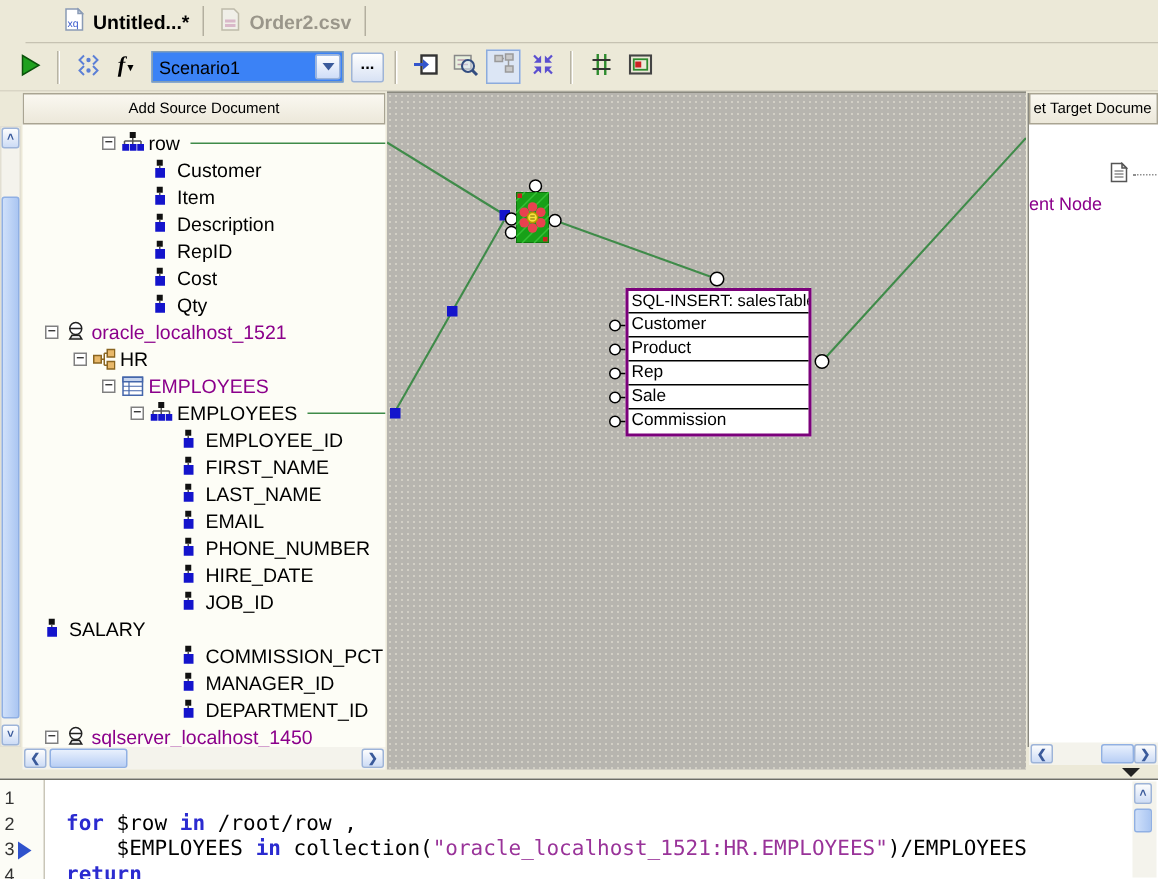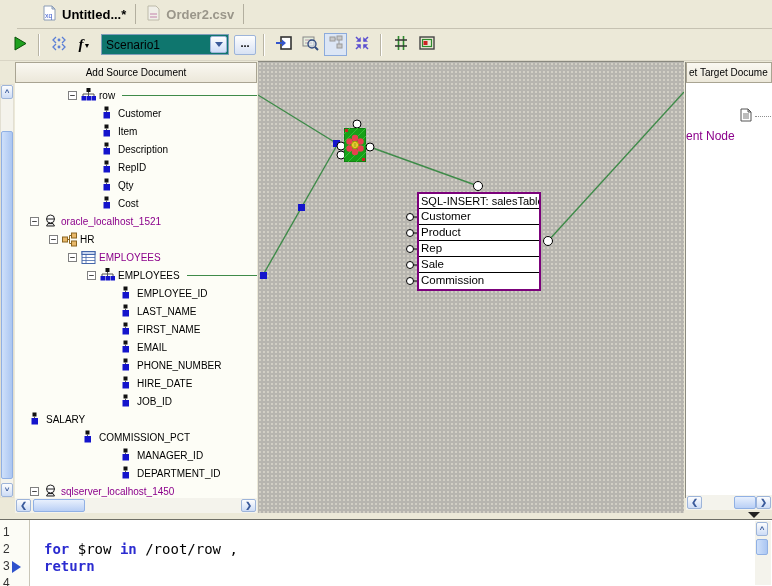--- a/index.html
+++ b/index.html
@@ -17,21 +17,21 @@
   .tab .tlabel{font-weight:bold;font-size:13px;}
   .tab.inactive .tlabel{color:#9a968a;font-weight:bold;}
   .tabsep{width:1px;height:20px;background:#b3af9f;margin:0 1px;}
 
   
   .toolbar{position:absolute;left:0;top:29px;width:772px;height:32px;display:flex;align-items:center;
            gap:3px;padding-left:8px;background:var(--win);border-bottom:1px solid #d9d5c5;}
   .tb-btn{width:23px;height:23px;display:flex;align-items:center;justify-content:center;border:1px solid transparent;background:transparent;}
   .tb-btn.pressed{border:1px solid #8cabdc;background:#dce6f5;}
   .tb-sep{width:2px;height:22px;border-left:1px solid #b8b4a4;border-right:1px solid #fff;margin:0 4px;}
-  .combo{width:128px;height:21px;background:#0f766e;border:1px solid #7f9db9;display:flex;align-items:center;margin:0 2px;}
+  .combo{width:128px;height:21px;background:#3b82f6;border:1px solid #7f9db9;display:flex;align-items:center;margin:0 2px;}
   .combo .val{flex:1;padding-left:4px;font-size:12px;}
   .combo-btn{width:17px;height:17px;margin-right:1px;border:1px solid #9db4d9;border-radius:2px;
              background:linear-gradient(#fefefe,#cfddf8);display:flex;align-items:center;justify-content:center;}
   .combo-btn .chev{width:0;height:0;border-left:4px solid transparent;border-right:4px solid transparent;border-top:5px solid #3a5a9b;}
   .ellipsis-btn{width:22px;height:20px;border:1px solid #9db4d9;border-radius:2px;background:linear-gradient(#fefefe,#d8e2f4);
                 font-weight:bold;font-size:11px;display:flex;align-items:flex-end;justify-content:center;padding-bottom:5px;}
   .fnbtn{font-family:"Liberation Serif",serif;font-style:italic;font-weight:bold;font-size:15px;}
   .fnbtn small{font-size:7px;font-style:normal;vertical-align:1px;}
 
   
@@ -54,21 +54,21 @@
   
   .source-panel{position:absolute;left:15px;top:1px;width:242px;height:436px;background:#fdfdf6;overflow:hidden;}
   .panel-header{height:21px;background:linear-gradient(#faf8f1,#ece8da);border:1px solid #a9a492;
                 display:flex;align-items:center;justify-content:center;font-size:10px;}
   .tree{position:relative;padding-top:3px;}
   .tree-row{height:18px;display:flex;align-items:center;white-space:nowrap;}
   .expander{width:9px;height:9px;border:1px solid #808080;background:#fff;color:#000;font-size:9px;line-height:7px;
             text-align:center;margin-right:4px;flex:0 0 9px;font-family:"DejaVu Sans Mono",monospace;}
   .expander-space{width:13px;flex:0 0 13px;}
   .ticon{width:15px;height:15px;margin-right:3px;flex:0 0 15px;display:inline-flex;align-items:center;justify-content:center;}
-  .tlabel{font-size:10px;}
+  .tlabel{font-size:13px;}
   .tlabel.purple{color:var(--purple);}
   .connector{flex:1;height:1px;background:var(--line);margin-left:7px;}
 
   
   .canvas{position:absolute;left:258px;top:0;width:426px;height:452px;background-color:var(--canvas-bg);
           background-image:radial-gradient(#d2cfc5 0.8px, transparent 0.9px);background-size:4px 4px;
           border-top:1px solid #8a897f;overflow:hidden;}
   .canvas svg.links{position:absolute;left:0;top:0;}
   .flwor{position:absolute;left:86px;top:66px;width:22px;height:34px;}
   .sql-block{position:absolute;left:159px;top:130px;width:124px;border:2px solid var(--block-border);background:#fff;}
@@ -283,32 +283,32 @@
         </div>
         <div class="tree-row" style="padding-left: 72px;">
           <span class="expander-space"></span>
           <span class="ticon">
             <svg width="15" height="15">
               <rect x="4.5" y="0.5" width="4" height="4" fill="#111"></rect>
               <path d="M6.5 4.5 V6" stroke="#555"></path>
               <rect x="3.5" y="6" width="6.5" height="6.5" fill="#1414cc"></rect>
             </svg>
           </span>
+          <span class="tlabel">Cost</span>
+        </div>
+        <div class="tree-row" style="padding-left: 72px;">
+          <span class="expander-space"></span>
+          <span class="ticon">
+            <svg width="15" height="15">
+              <rect x="4.5" y="0.5" width="4" height="4" fill="#111"></rect>
+              <path d="M6.5 4.5 V6" stroke="#555"></path>
+              <rect x="3.5" y="6" width="6.5" height="6.5" fill="#1414cc"></rect>
+            </svg>
+          </span>
           <span class="tlabel">Qty</span>
-        </div>
-        <div class="tree-row" style="padding-left: 72px;">
-          <span class="expander-space"></span>
-          <span class="ticon">
-            <svg width="15" height="15">
-              <rect x="4.5" y="0.5" width="4" height="4" fill="#111"></rect>
-              <path d="M6.5 4.5 V6" stroke="#555"></path>
-              <rect x="3.5" y="6" width="6.5" height="6.5" fill="#1414cc"></rect>
-            </svg>
-          </span>
-          <span class="tlabel">Cost</span>
         </div>
         <div class="tree-row" style="padding-left: 15px;">
           <span class="expander">−</span>
           <span class="ticon">
             <svg width="15" height="15">
               <circle cx="7.5" cy="5" r="4" fill="#fff" stroke="#222"></circle>
               <path d="M3.5 5 H11.5" stroke="#222"></path>
               <path d="M5 9.5 H10 L11.5 12 H3.5 Z" fill="#ddd" stroke="#222"></path>
             </svg>
           </span>
@@ -364,42 +364,42 @@
         </div>
         <div class="tree-row" style="padding-left: 91px;">
           <span class="expander-space"></span>
           <span class="ticon">
             <svg width="15" height="15">
               <rect x="4.5" y="0.5" width="4" height="4" fill="#111"></rect>
               <path d="M6.5 4.5 V6" stroke="#555"></path>
               <rect x="3.5" y="6" width="6.5" height="6.5" fill="#1414cc"></rect>
             </svg>
           </span>
+          <span class="tlabel">FIRST_NAME</span>
+        </div>
+        <div class="tree-row" style="padding-left: 91px;">
+          <span class="expander-space"></span>
+          <span class="ticon">
+            <svg width="15" height="15">
+              <rect x="4.5" y="0.5" width="4" height="4" fill="#111"></rect>
+              <path d="M6.5 4.5 V6" stroke="#555"></path>
+              <rect x="3.5" y="6" width="6.5" height="6.5" fill="#1414cc"></rect>
+            </svg>
+          </span>
           <span class="tlabel">LAST_NAME</span>
         </div>
         <div class="tree-row" style="padding-left: 91px;">
           <span class="expander-space"></span>
           <span class="ticon">
             <svg width="15" height="15">
               <rect x="4.5" y="0.5" width="4" height="4" fill="#111"></rect>
               <path d="M6.5 4.5 V6" stroke="#555"></path>
               <rect x="3.5" y="6" width="6.5" height="6.5" fill="#1414cc"></rect>
             </svg>
           </span>
-          <span class="tlabel">FIRST_NAME</span>
-        </div>
-        <div class="tree-row" style="padding-left: 91px;">
-          <span class="expander-space"></span>
-          <span class="ticon">
-            <svg width="15" height="15">
-              <rect x="4.5" y="0.5" width="4" height="4" fill="#111"></rect>
-              <path d="M6.5 4.5 V6" stroke="#555"></path>
-              <rect x="3.5" y="6" width="6.5" height="6.5" fill="#1414cc"></rect>
-            </svg>
-          </span>
           <span class="tlabel">EMAIL</span>
         </div>
         <div class="tree-row" style="padding-left: 91px;">
           <span class="expander-space"></span>
           <span class="ticon">
             <svg width="15" height="15">
               <rect x="4.5" y="0.5" width="4" height="4" fill="#111"></rect>
               <path d="M6.5 4.5 V6" stroke="#555"></path>
               <rect x="3.5" y="6" width="6.5" height="6.5" fill="#1414cc"></rect>
             </svg>
@@ -432,21 +432,21 @@
           <span class="expander-space"></span>
           <span class="ticon">
             <svg width="15" height="15">
               <rect x="4.5" y="0.5" width="4" height="4" fill="#111"></rect>
               <path d="M6.5 4.5 V6" stroke="#555"></path>
               <rect x="3.5" y="6" width="6.5" height="6.5" fill="#1414cc"></rect>
             </svg>
           </span>
           <span class="tlabel">SALARY</span>
         </div>
-        <div class="tree-row" style="padding-left: 53px;">
+        <div class="tree-row" style="padding-left: 91px;">
           <span class="expander-space"></span>
           <span class="ticon">
             <svg width="15" height="15">
               <rect x="4.5" y="0.5" width="4" height="4" fill="#111"></rect>
               <path d="M6.5 4.5 V6" stroke="#555"></path>
               <rect x="3.5" y="6" width="6.5" height="6.5" fill="#1414cc"></rect>
             </svg>
           </span>
           <span class="tlabel">COMMISSION_PCT</span>
         </div>
@@ -572,19 +572,20 @@
 <div class="code-panel">
   <div class="gutter">
       <div class="gline">1</div>
       <div class="gline">2</div>
       <div class="gline">3<span class="gmarker"></span></div>
       <div class="gline">4</div>
     </div>
   <div class="code">
       <div class="cline"></div>
       <div class="cline"><span class="kw">for</span><span class="pl"> $row </span><span class="kw">in</span><span class="pl"> /root/row ,</span></div>
+      <div class="cline"><span class="pl">    $EMPLOYEES </span><span class="kw">in</span><span class="pl"> collection(</span><span class="str">"oracle_localhost_1521:HR.EMPLOYEES"</span><span class="pl">)/EMPLOYEES</span></div>
       <div class="cline"><span class="kw">return</span></div>
     </div>
 </div>
 <div class="code-vscroll">
   <div class="sb-btn" style="top:1px;left:1px">˄</div>
   <div class="sb-thumb" style="top:18px;left:1px;height:16px"></div>
 </div>
 
 </body></html>

